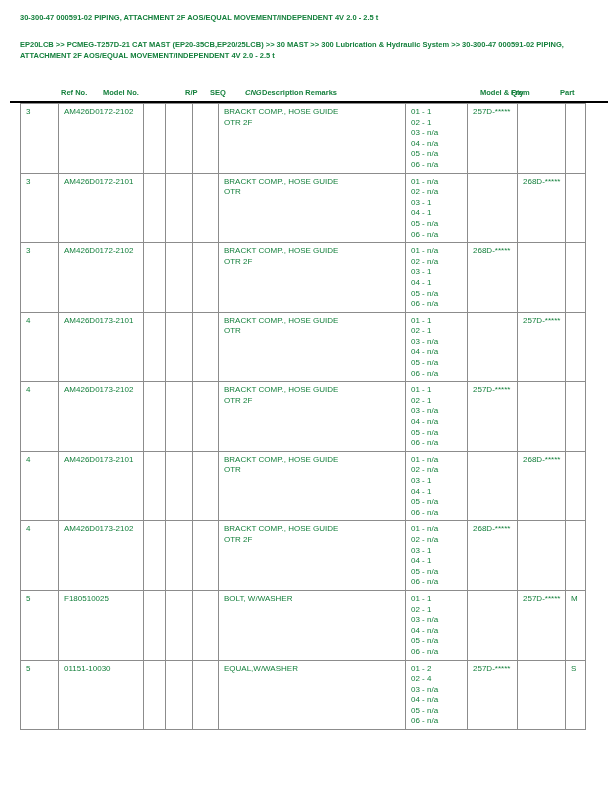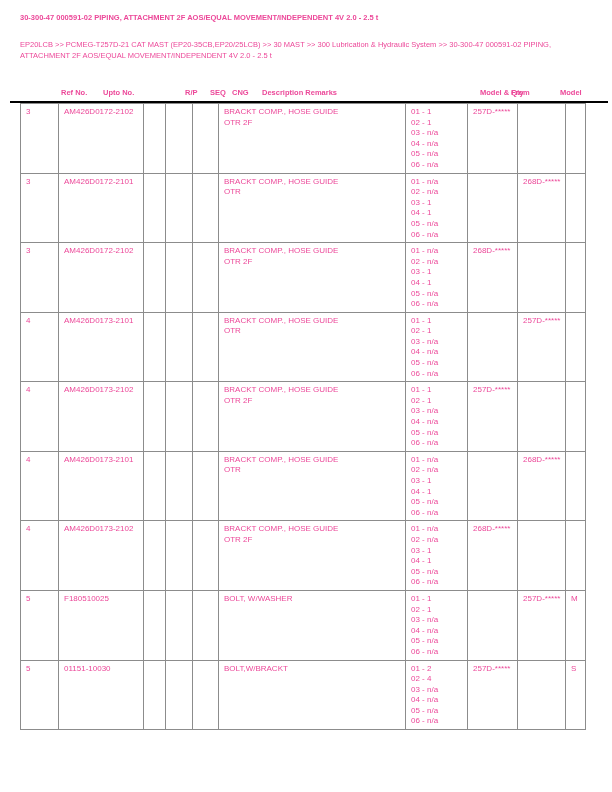--- a/index.html
+++ b/index.html
@@ -1,36 +1,36 @@
 <!DOCTYPE html>
 <html><head>
 <meta charset="utf-8">
 <style>
   html,body { margin:0; padding:0; background:#e8e8e8; }
   .page {
     position:relative; width:612px; height:792px; background:#ffffff;
-    font-family:"Liberation Sans","DejaVu Sans",sans-serif; color:#ec4899;
+    font-family:"Liberation Sans","DejaVu Sans",sans-serif; color:#15803d;
     overflow:hidden; margin:0 auto;
   }
   .doc-title {
     position:absolute; left:20px; top:12px; width:580px;
     font-size:7.5px; font-weight:bold; line-height:11px; white-space:nowrap;
   }
   .breadcrumb {
     position:absolute; left:20px; top:39px; width:578px;
-    font-size:7.5px; font-weight:normal; line-height:11px;
+    font-size:7.5px; font-weight:bold; line-height:11px;
   }
   .col-headers { position:absolute; top:88px; left:0; width:612px; height:12px;
     font-size:7.5px; font-weight:bold; }
   .col-headers span { position:absolute; top:0; white-space:nowrap;padding-left:40px; }
   .ch-ref  { left:21px; }
   .ch-part { left:63px; }
   .ch-rp   { left:145px; }
   .ch-seq  { left:170px;text-align:right; }
-  .ch-cng  { left:192px; }
+  .ch-cng  { left:205px;font-style:italic; }
   .ch-desc { left:222px;text-align:center; }
   .ch-qty  { left:408px;margin-left:32px; }
   .ch-from { left:471px; }
   .ch-upto { left:520px; }
   .ch-mr   { left:587px; }
   .header-rule {
     position:absolute; left:10px; top:101px; width:598px; height:2px;
     background:#000;
   }
   table.parts {
@@ -54,28 +54,28 @@
 <body>
 
 <div class="page">
 
   <div class="doc-title">30-300-47 000591-02 PIPING, ATTACHMENT 2F AOS/EQUAL MOVEMENT/INDEPENDENT 4V 2.0 - 2.5 t</div>
 
   <div class="breadcrumb">EP20LCB &gt;&gt; PCMEG-T257D-21 CAT MAST (EP20-35CB,EP20/25LCB) &gt;&gt; 30 MAST &gt;&gt; 300 Lubrication &amp; Hydraulic System &gt;&gt; 30-300-47 000591-02 PIPING, ATTACHMENT 2F AOS/EQUAL MOVEMENT/INDEPENDENT 4V 2.0 - 2.5 t</div>
 
   <div class="col-headers">
     <span class="ch-ref">Ref No.</span>
-    <span class="ch-part">Upto No.</span>
+    <span class="ch-part">Model No.</span>
     <span class="ch-rp">R/P</span>
     <span class="ch-seq">SEQ</span>
     <span class="ch-cng">CNG</span>
     <span class="ch-desc">Description Remarks</span>
     <span class="ch-qty">Model &amp; Qty</span>
     <span class="ch-from">From</span>
-    <span class="ch-upto">Model</span>
+    <span class="ch-upto">Part</span>
     <span class="ch-mr">M/R</span>
   </div>
 
   <div class="header-rule"></div>
 
   <table class="parts">
     <colgroup>
       <col style="width:38px">
         <col style="width:85px">
         <col style="width:22px">
@@ -263,21 +263,21 @@
       <td class="c-upto">257D-*****</td>
       <td class="c-mr">M</td>
     </tr>
         <tr>
       <td class="c-ref">5</td>
       <td class="c-part">01151-10030</td>
       <td class="c-rp"></td>
       <td class="c-seq"></td>
       <td class="c-cng"></td>
       <td class="c-desc">
-            <div>BOLT,W/BRACKT</div>
+            <div>EQUAL,W/WASHER</div>
           </td>
       <td class="c-qty">
             <div>01 - 2</div>
             <div>02 - 4</div>
             <div>03 - n/a</div>
             <div>04 - n/a</div>
             <div>05 - n/a</div>
             <div>06 - n/a</div>
           </td>
       <td class="c-from">257D-*****</td>

